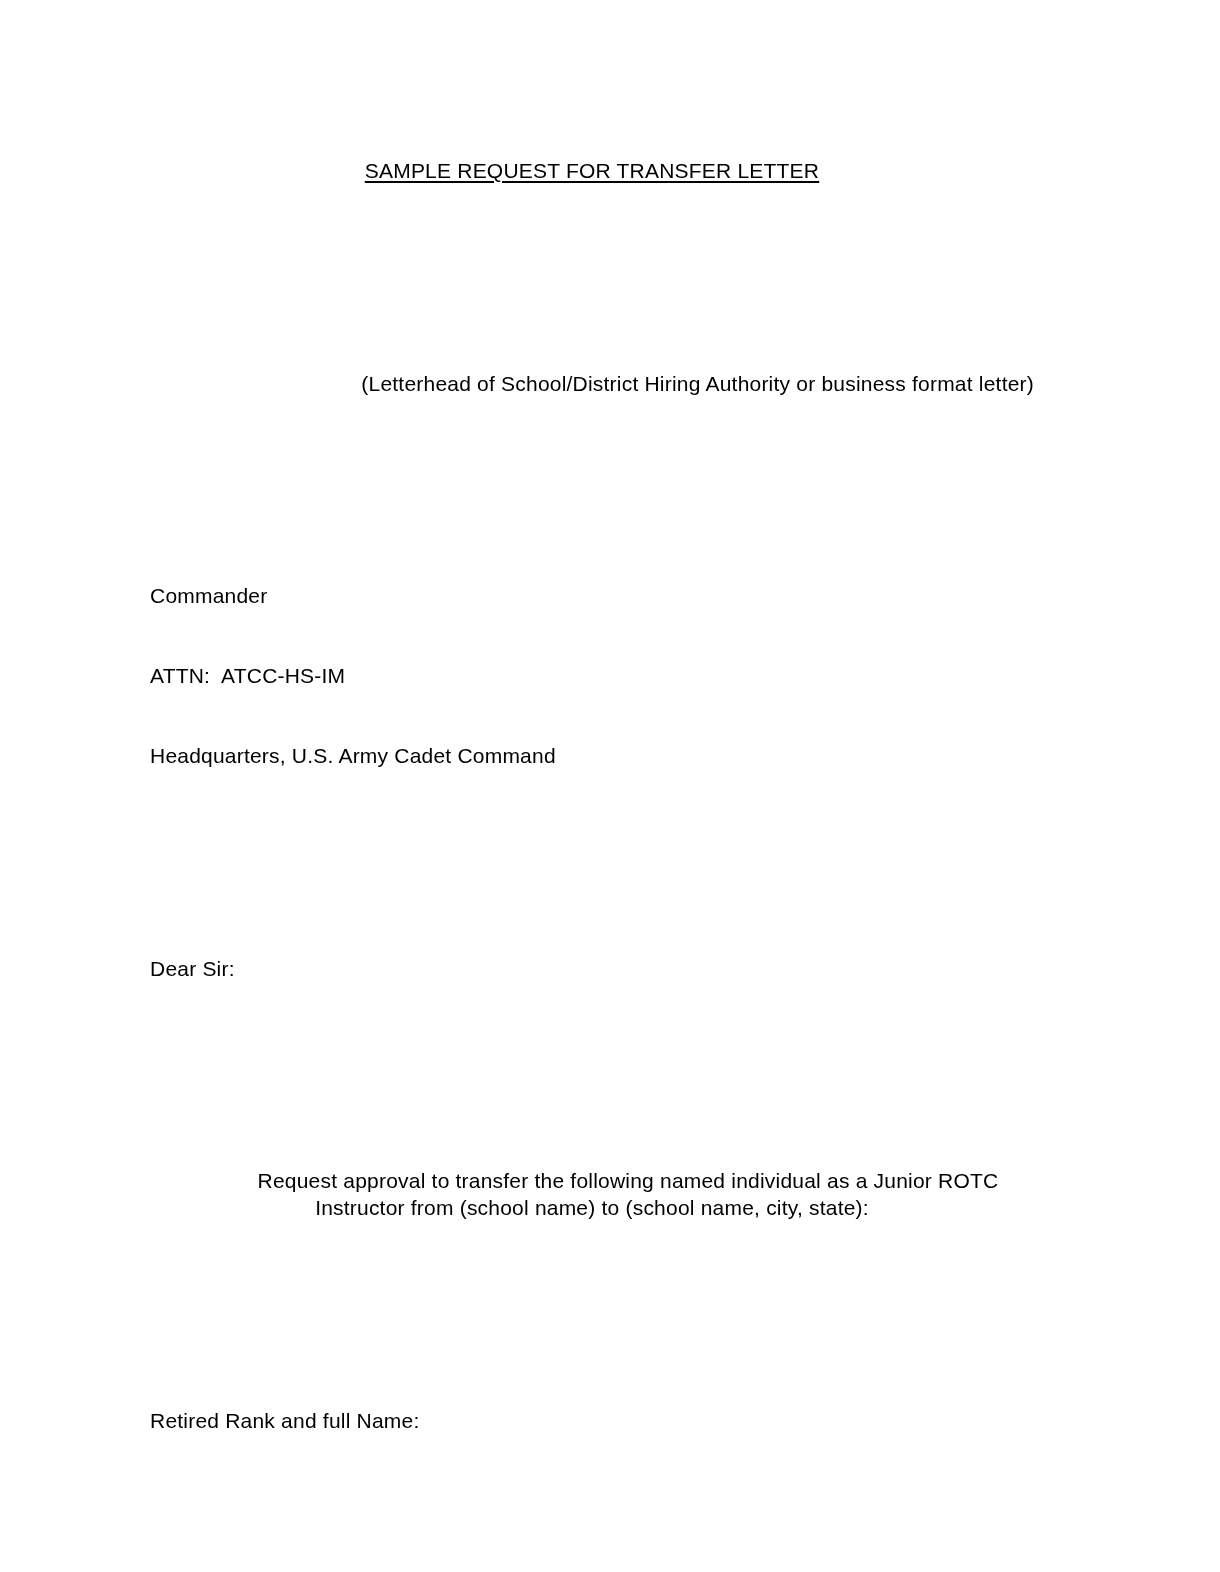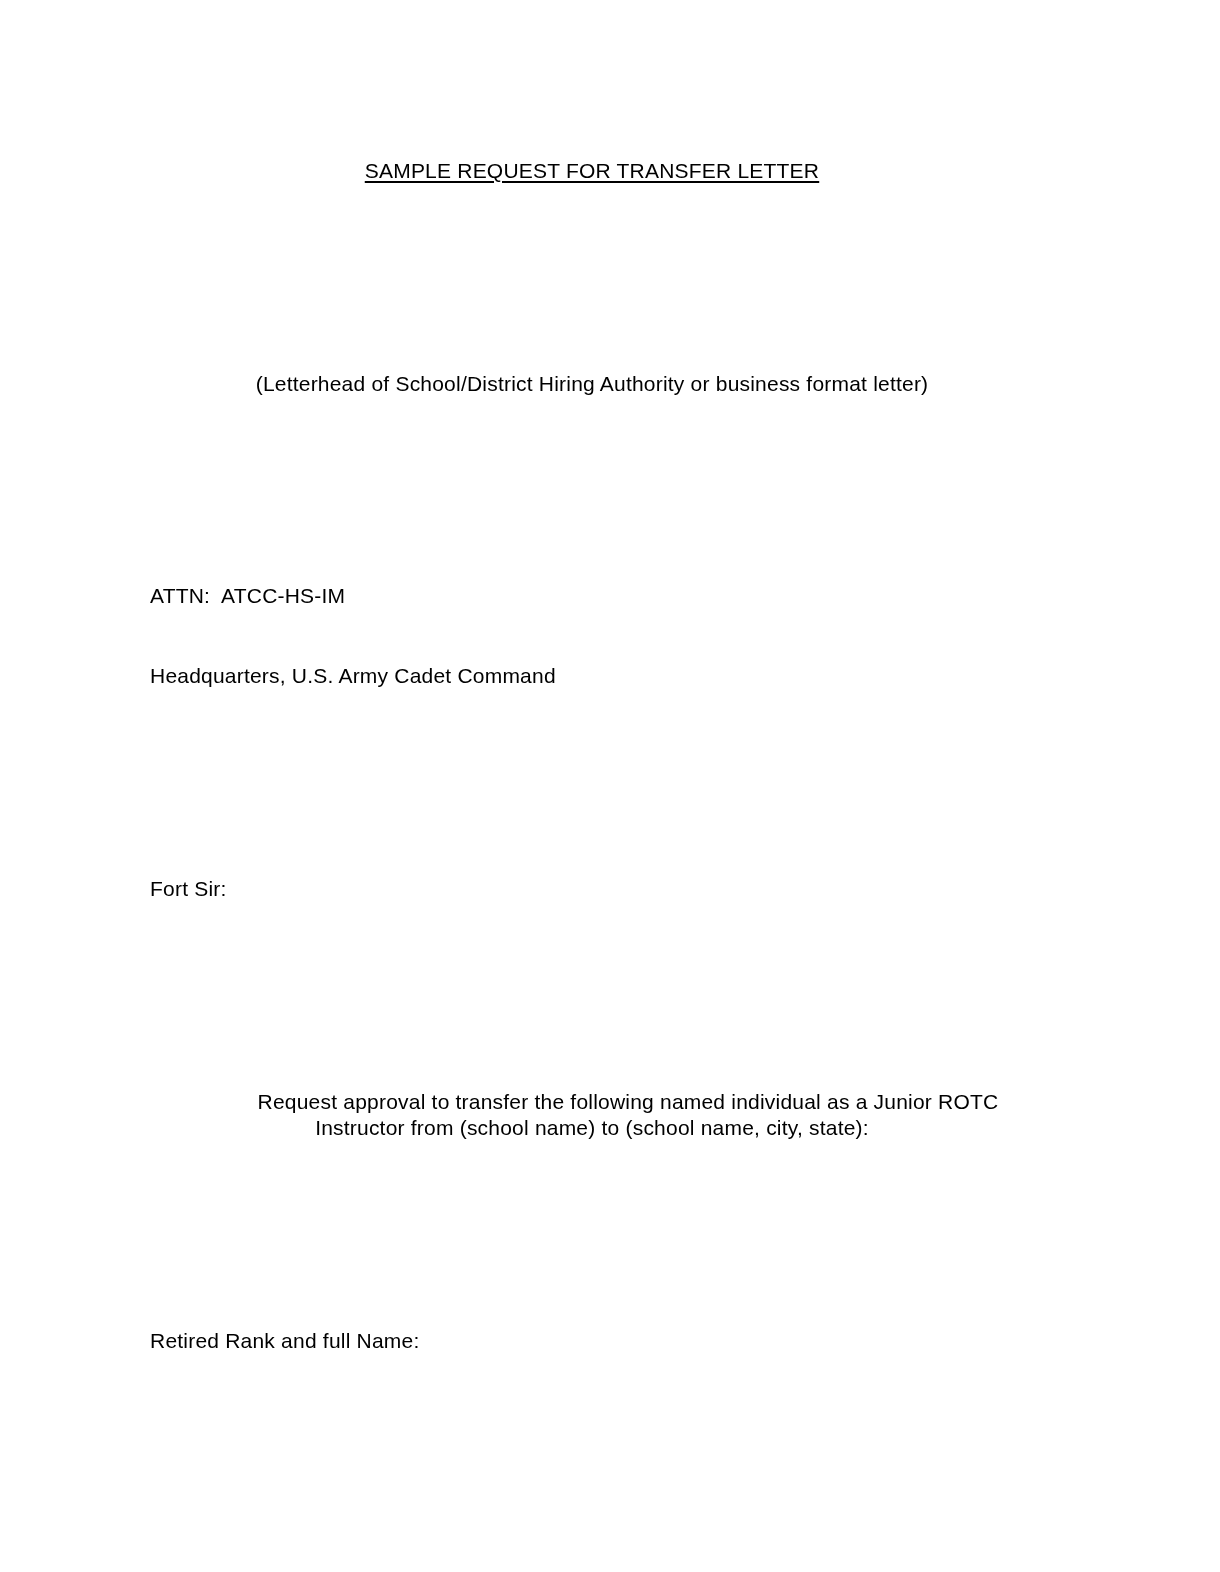--- a/index.html
+++ b/index.html
@@ -32,21 +32,21 @@
     white-space: pre-wrap;
   }
   .line {
     min-height: 26.6px;
   }
   .blank {
     height: 26.6px;
     min-height: 26.6px;
   }
   .center {
-    text-align: center;
+    text-align: right;
   }
   .title {
     text-align: center;
     text-decoration: underline;
     text-underline-offset: 3px;
     text-decoration-thickness: 1.5px;
   }
   .para {
     text-indent: 72px;
     text-align: center;
@@ -59,26 +59,27 @@
   <div class="doc-body">
 
     <div class="line title">SAMPLE REQUEST FOR TRANSFER LETTER</div>
 
     <div class="blank"></div>
 
     <div class="line center">(Letterhead of School/District Hiring Authority or business format letter)</div>
 
     <div class="blank"></div>
 
+    <div class="line">Commander</div>
     <div class="line">ATTN:  ATCC-HS-IM</div>
     <div class="line">Headquarters, U.S. Army Cadet Command</div>
 
     <div class="blank"></div>
 
-    <div class="line">Fort Sir:</div>
+    <div class="line">Dear Sir:</div>
 
     <div class="blank"></div>
 
     <div class="para">Request approval to transfer the following named individual as a Junior ROTC Instructor from (school name) to (school name, city, state):</div>
 
     <div class="blank"></div>
 
     <div class="line">Retired Rank and full Name:</div>
 
     

